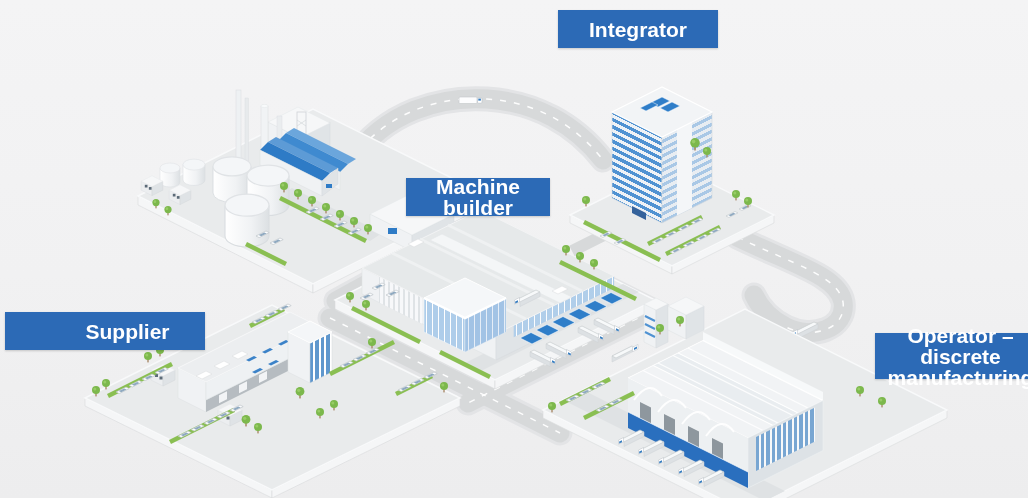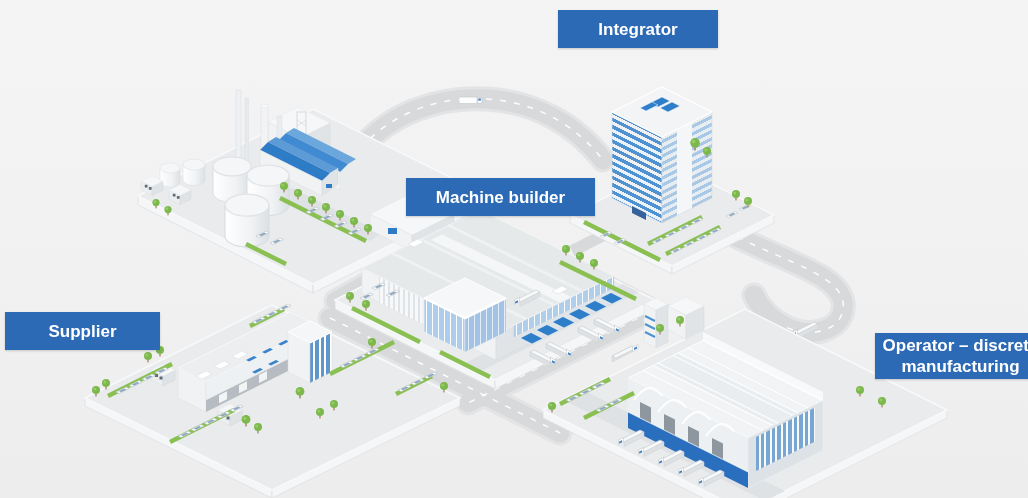--- a/index.html
+++ b/index.html
@@ -1,27 +1,27 @@
 <!DOCTYPE html>
 <html><head>
 <meta charset="utf-8">
 <style>
   html,body{margin:0;padding:0;background:#ffffff;}
   #stage{position:relative;width:1028px;height:498px;overflow:hidden;
          font-family:"Liberation Sans",sans-serif;
          background:linear-gradient(180deg,#f4f4f5 0%,#f1f1f2 55%,#ededee 100%);}
   #scene-svg{position:absolute;left:0;top:0;}
   .lbl{position:absolute;background:#2c6ab6;color:#ffffff;font-weight:bold;
-       font-size:17px;line-height:21px;text-align:center;
+       font-size:21px;line-height:21px;text-align:center;
        display:flex;align-items:center;justify-content:center;
        box-shadow:0 1px 2px rgba(0,0,0,0.18);}
   #lbl-process{left:28px;top:67px;width:170px;height:46px;}
   #lbl-integrator{left:558px;top:10px;width:160px;height:38px;}
-  #lbl-machine{left:406px;top:178px;width:189px;height:38px;}
-  #lbl-supplier{left:5px;top:312px;width:155px;height:38px;}
+  #lbl-machine{left:406px;top:178px;width:144px;height:38px;}
+  #lbl-supplier{left:5px;top:312px;width:155px;height:38px;padding-left:45px;}
   #lbl-discrete{left:851px;top:333px;width:171px;height:46px;margin-left:24px;}
 
   
   .road-c{stroke:#e3e4e6;stroke-width:25;fill:none;stroke-linecap:round;}
   .road{stroke:#d7d9da;stroke-width:19;fill:none;stroke-linecap:round;}
   .dash{stroke:#ffffff;stroke-width:1.5;stroke-dasharray:6 8;fill:none;opacity:.95;}
   .pf-top{fill:#e9ebec;stroke:#f8f9fa;stroke-width:1.5;}
   .pf-side{fill:#f5f6f7;stroke:#d8dadc;stroke-width:.6;}
   .apron{fill:#dfe2e4;}
   .ft{fill:#f6f7f8;stroke:#e3e6e8;stroke-width:.5;}

